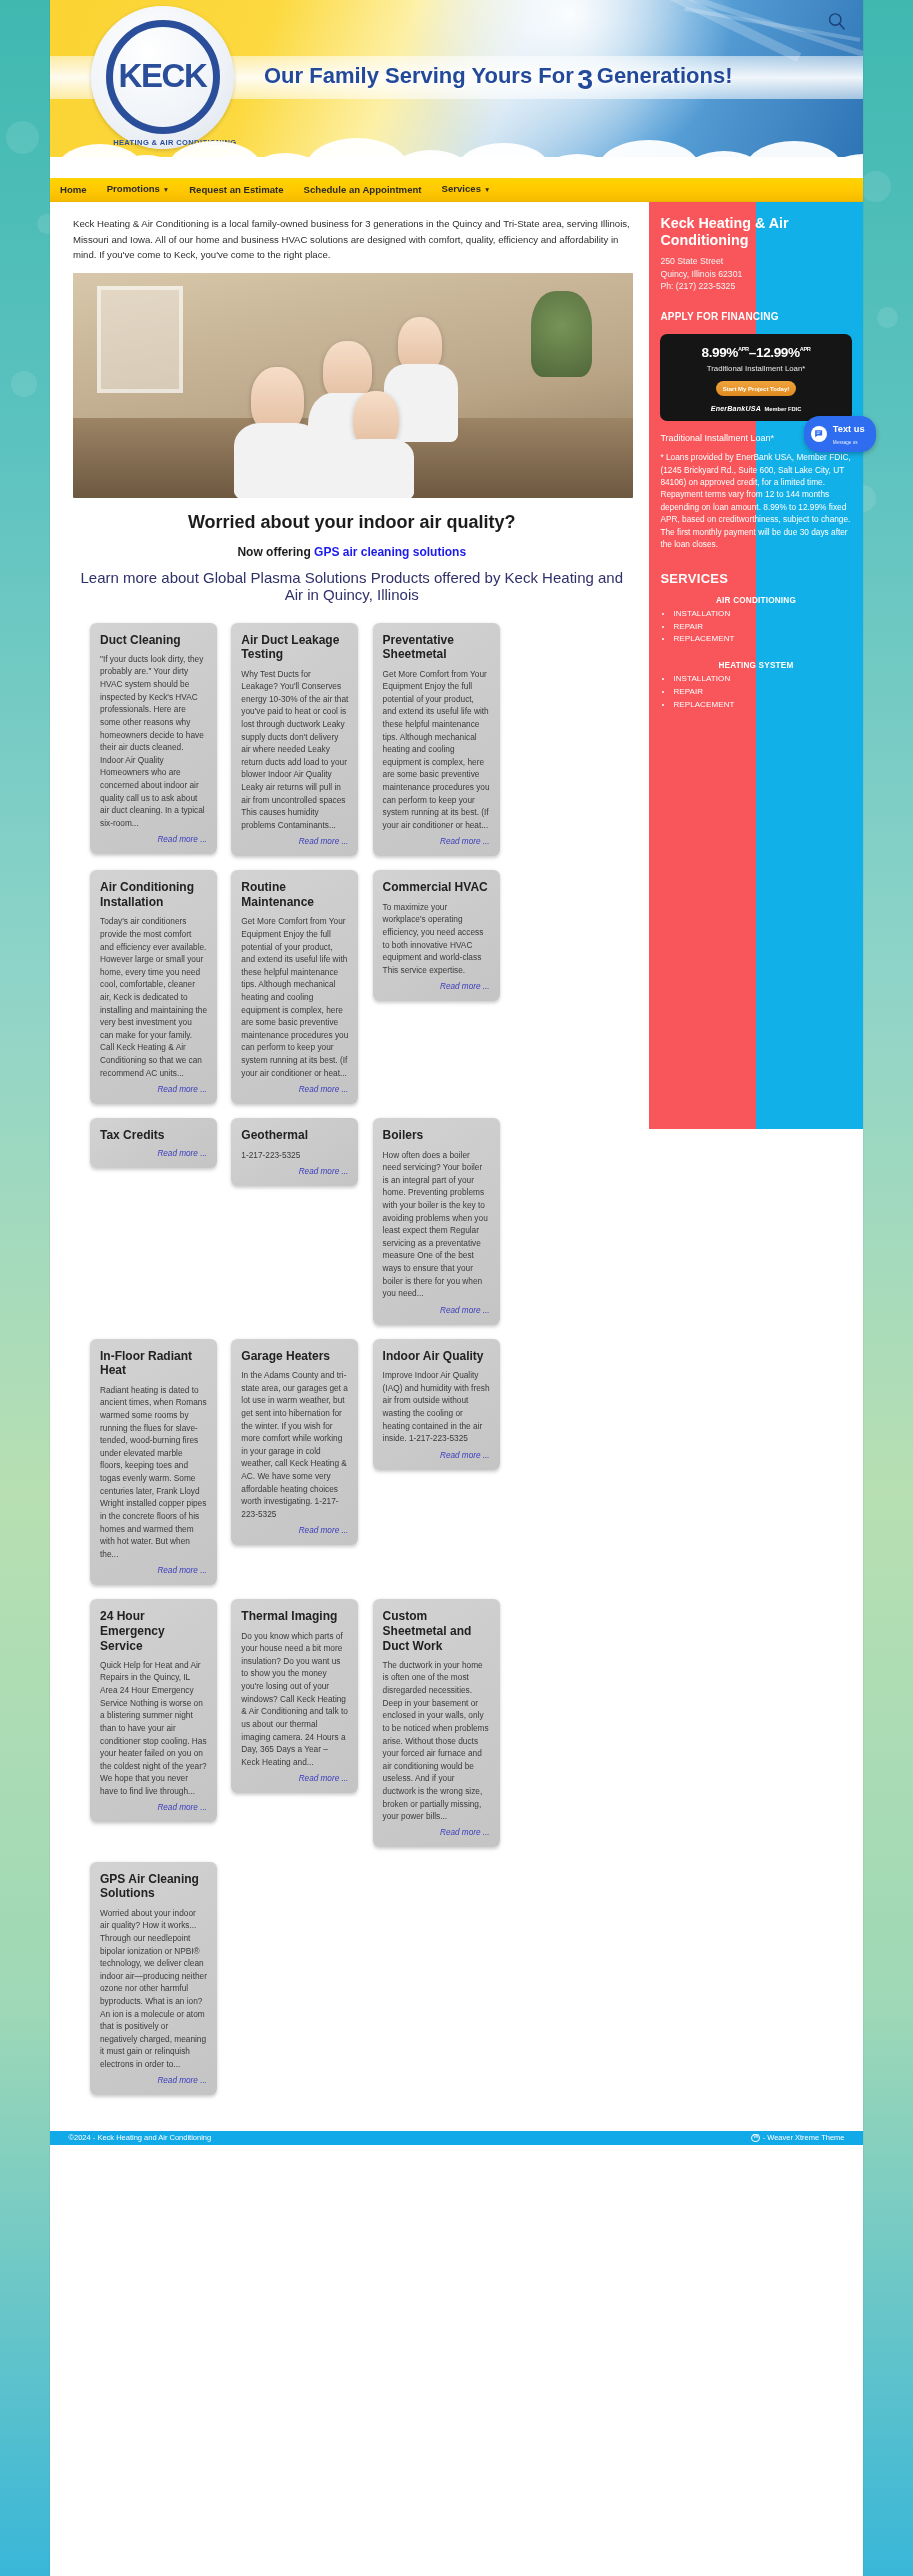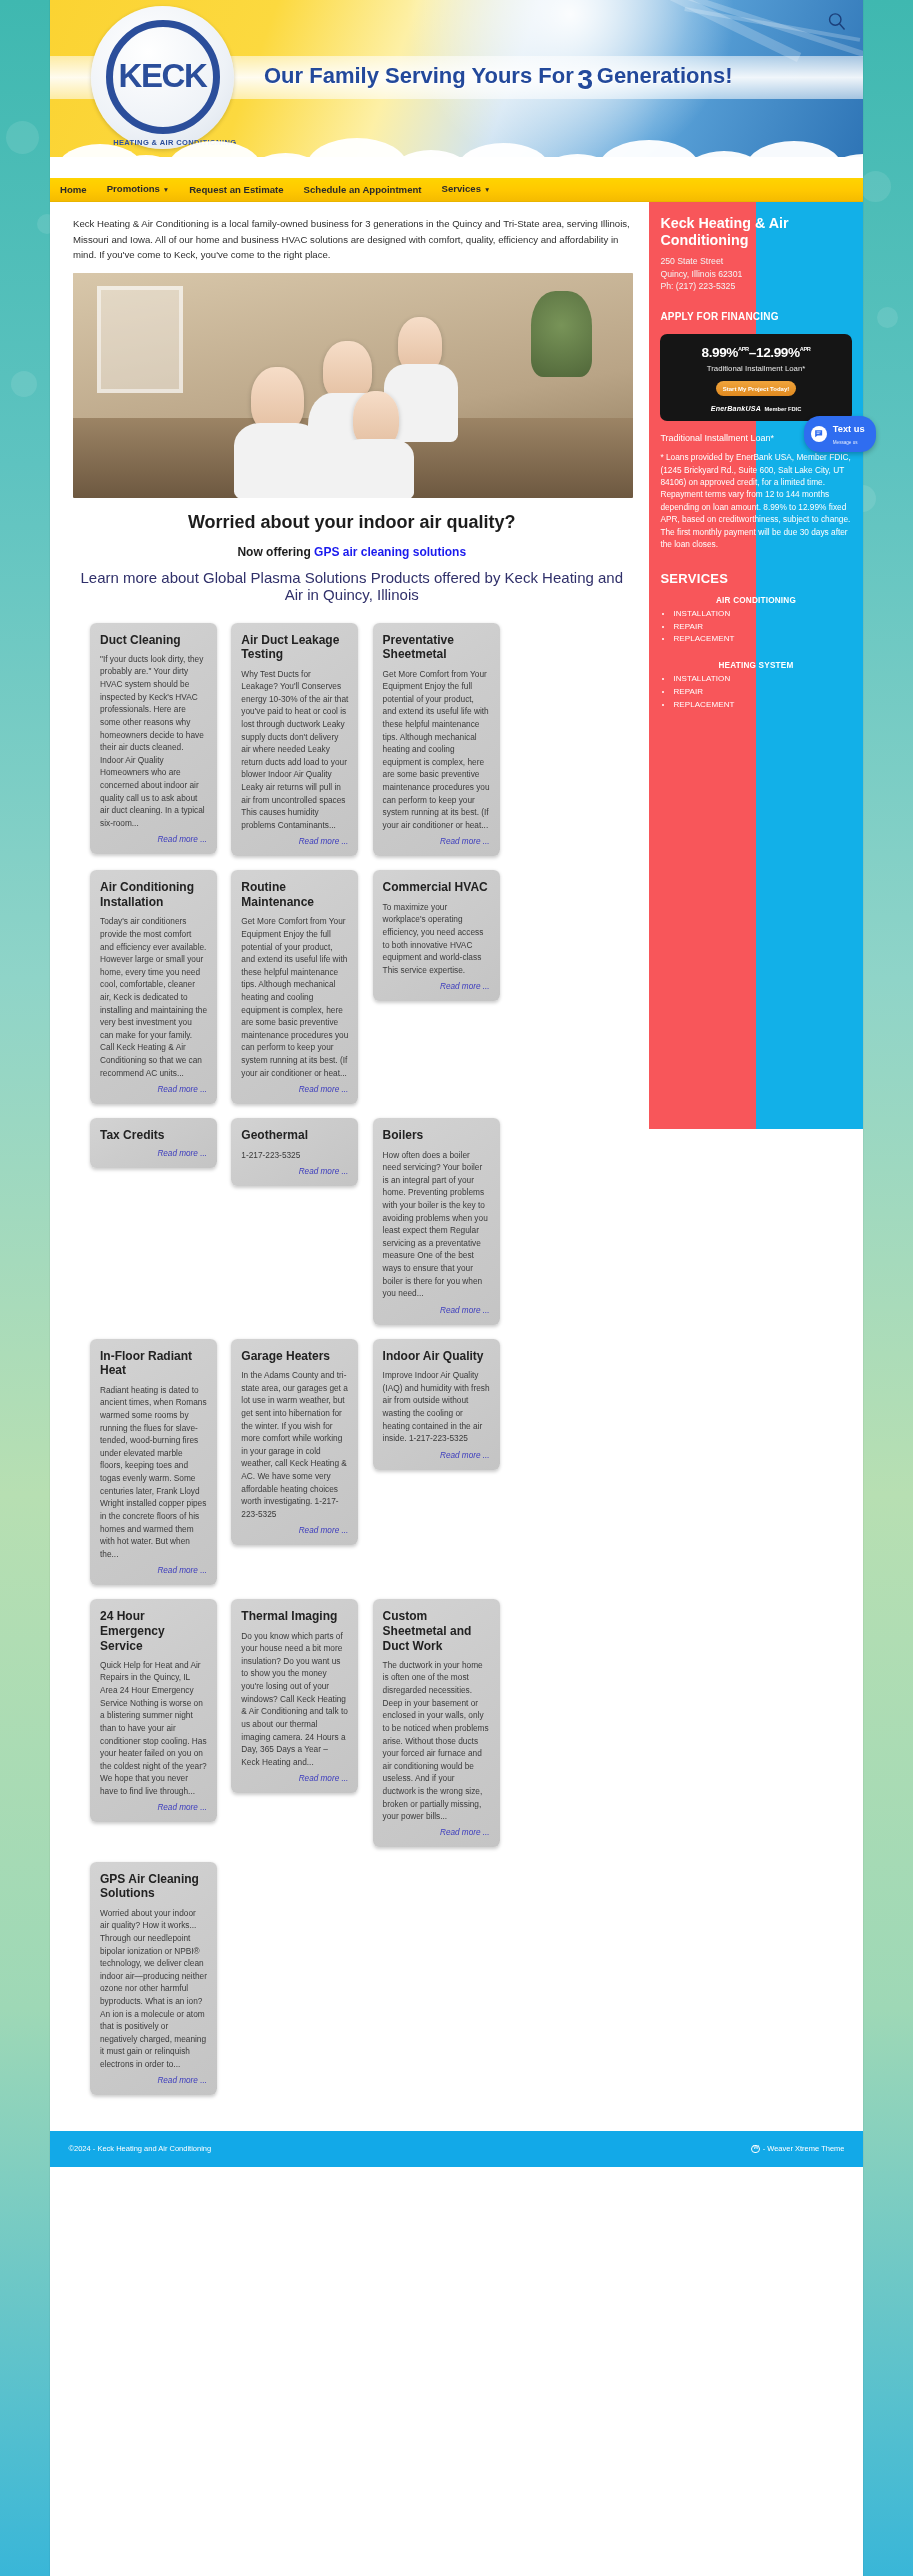--- a/index.html
+++ b/index.html
@@ -160,21 +160,21 @@
   }
   .chat-bubble-ico {
     width:16.4px; height:16.4px; border-radius:50%; background:#fff; color:#2f6df0;
     display:flex; align-items:center; justify-content:center; font-size:9.3px;
   }
   .chat-label { font-size:9.3px; font-weight:600; line-height:1.1; }
   .chat-sub { font-size:4.6px; opacity:.85; }
 
   
   .footer {
-    background:#12a9e8; height:36px; display:flex; align-items:center;
+    background:#12a9e8; height:14px; display:flex; align-items:center;
     justify-content:space-between; padding:0 18.5px; margin-top:17px;
   }
   .footer span { color:#ffffff; font-size:7.5px; }
   .footer .wp { display:flex; align-items:center; gap:2.9px; }
   .wp-mark { width:8.6px; height:8.6px; border-radius:50%; border:1px solid #fff; display:inline-block; position:relative; }
   .wp-mark:after { content:"W"; position:absolute; left:1.1px; top:-1.7px; font-size:5.7px; color:#fff; }
 </style>
 </head>
 <body>
 

